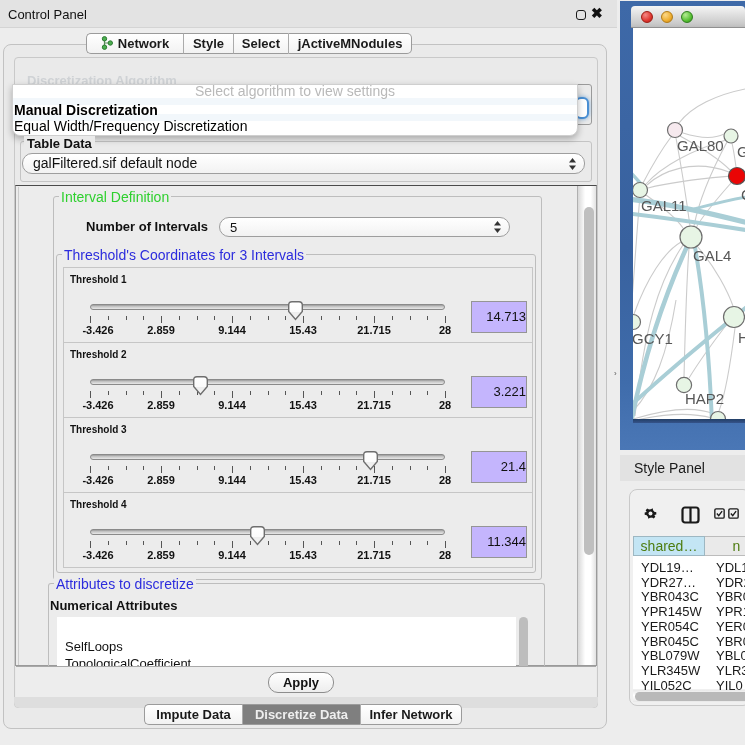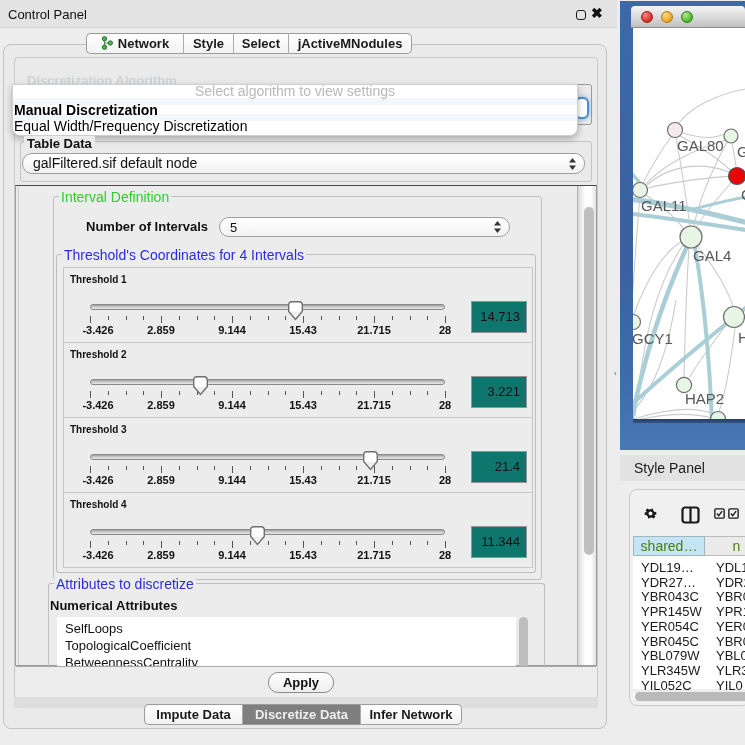--- a/index.html
+++ b/index.html
@@ -39,21 +39,21 @@
 #vsb .th { position:absolute; left:6px; top:21px; width:10px; height:348px; background:#bfbfbf; border-radius:6px; }
 
 
 .trow { position:absolute; left:63px; width:470px; height:76px; border:1px solid #c6c6c6; background:#ececec; }
 .tlabel { position:absolute; left:6px; top:6px; font-weight:bold; font-size:10px; color:#111; }
 .track { position:absolute; left:26px; top:36px; width:355px; height:6px; border:1px solid #8a8a8a; border-radius:3px; background:linear-gradient(#9a9a9a,#c6c6c6 40%,#e8e8e8); }
 .tick { position:absolute; top:48px; width:1px; height:4px; background:#555; }
 .tick.maj { height:7px; }
 .tlb { position:absolute; top:56px; width:60px; text-align:center; font-size:11px; font-weight:bold; color:#111; }
 .thumb { position:absolute; top:32px; }
-.vbox { position:absolute; left:407px; top:33px; width:56px; height:32px; background:#0f766e; border:1px solid #959595; font-size:13px; color:#111; text-align:right; line-height:30px; padding-right:6px; }
+.vbox { position:absolute; left:407px; top:33px; width:56px; height:32px; background:#c4b5fd; border:1px solid #959595; font-size:13px; color:#111; text-align:right; line-height:30px; }
 
 
 #numlist { position:absolute; left:57px; top:617px; width:459px; height:49px; background:#fff; overflow:hidden; font-size:13px; color:#111; }
 #numlist div { padding:2px 0 0 8px; height:17px; }
 
 
 #popup { position:absolute; left:12px; top:84px; width:566px; height:52px; background:#ffffff; border:1px solid #cfcfcf; border-radius:0 0 8px 8px; box-shadow:0 3px 7px rgba(0,0,0,0.28); }
 #popup .hint { position:absolute; left:0; right:0; top:-2px; text-align:center; color:#b9b9b9; font-size:14px; }
 #popup .it1 { position:absolute; left:1px; top:17px; font-weight:bold; font-size:14px; color:#000; }
 #popup .it2 { position:absolute; left:1px; top:33px; font-size:14px; color:#000; }
@@ -139,21 +139,21 @@
 <div class="combo" style="left:219px; top:217px; width:291px; height:20px;">5
   <span class="arr">
       <svg width="9" height="14" viewBox="0 0 9 14">
         <path d="M4.5 1 L8 5.5 H1 Z" fill="#333"></path>
         <path d="M4.5 13 L1 8.5 H8 Z" fill="#333"></path>
       </svg>
     </span>
 </div>
 
 <div class="group" style="left:56px; top:254px; width:480px; height:319px;"></div>
-<div class="abs" style="left:62px; top:247px; background:#ececec; padding:0 2px; font-size:14px; color:#2c2cdd;">Threshold's Coordinates for 4 Intervals</div>
+<div class="abs" style="left:62px; top:247px; background:#ececec; padding:0 2px; font-size:14px; color:#2c2cdd;">Threshold's Coordinates for 3 Intervals</div>
 
 <div class="trow" style="top:267px">
   <div class="tlabel">Threshold 1</div>
   <div class="track"></div>
   <i class="tick maj" style="left:26.0px"></i>
     <i class="tick" style="left:43.8px"></i>
     <i class="tick" style="left:61.5px"></i>
     <i class="tick" style="left:79.2px"></i>
     <i class="tick maj" style="left:97.0px"></i>
     <i class="tick" style="left:114.8px"></i>
@@ -318,21 +318,21 @@
       </defs>
    <path d="M 1.7,5 Q 1.7,1.7 5,1.7 L 12,1.7 Q 15.3,1.7 15.3,5 L 15.3,11.5 L 8.5,19.5 L 1.7,11.5 Z" fill="url(#tg3)" stroke="#6e6e6e" stroke-width="1.4"></path>
   </svg>
   <div class="vbox">11.344</div>
 </div>
 
 <div class="group" style="left:48px; top:583px; width:497px; height:100px; border-bottom:none;"></div>
 <div class="abs" style="left:54px; top:576px; background:#ececec; padding:0 2px; font-size:14px; color:#2c2cdd;">Attributes to discretize</div>
 <div class="abs" style="left:50px; top:598px; font-weight:bold; font-size:13px; color:#111;">Numerical Attributes</div>
 <div id="numlist">
-    <div style="margin-top:2px">SelfLoops</div>
+    <div style="margin-top:20px">SelfLoops</div>
     <div>TopologicalCoefficient</div>
     <div>BetweennessCentrality</div>
   </div>
 <div class="abs" style="left:519px; top:617px; width:9px; height:49px; background:#bdbdbd; border-radius:5px 5px 0 0;"></div>
 
 <div class="abs" style="left:16px; top:666px; width:580px; height:31px; background:#ededed; border-top:1px solid #a8a8a8;"></div>
 <div class="abs" style="left:14px; top:697px; width:584px; height:11px; background:#dedede; border-radius:0 0 6px 6px;"></div>
 <div id="applybtn">Apply</div>
 
 <div class="tabrow" id="bottabs">

